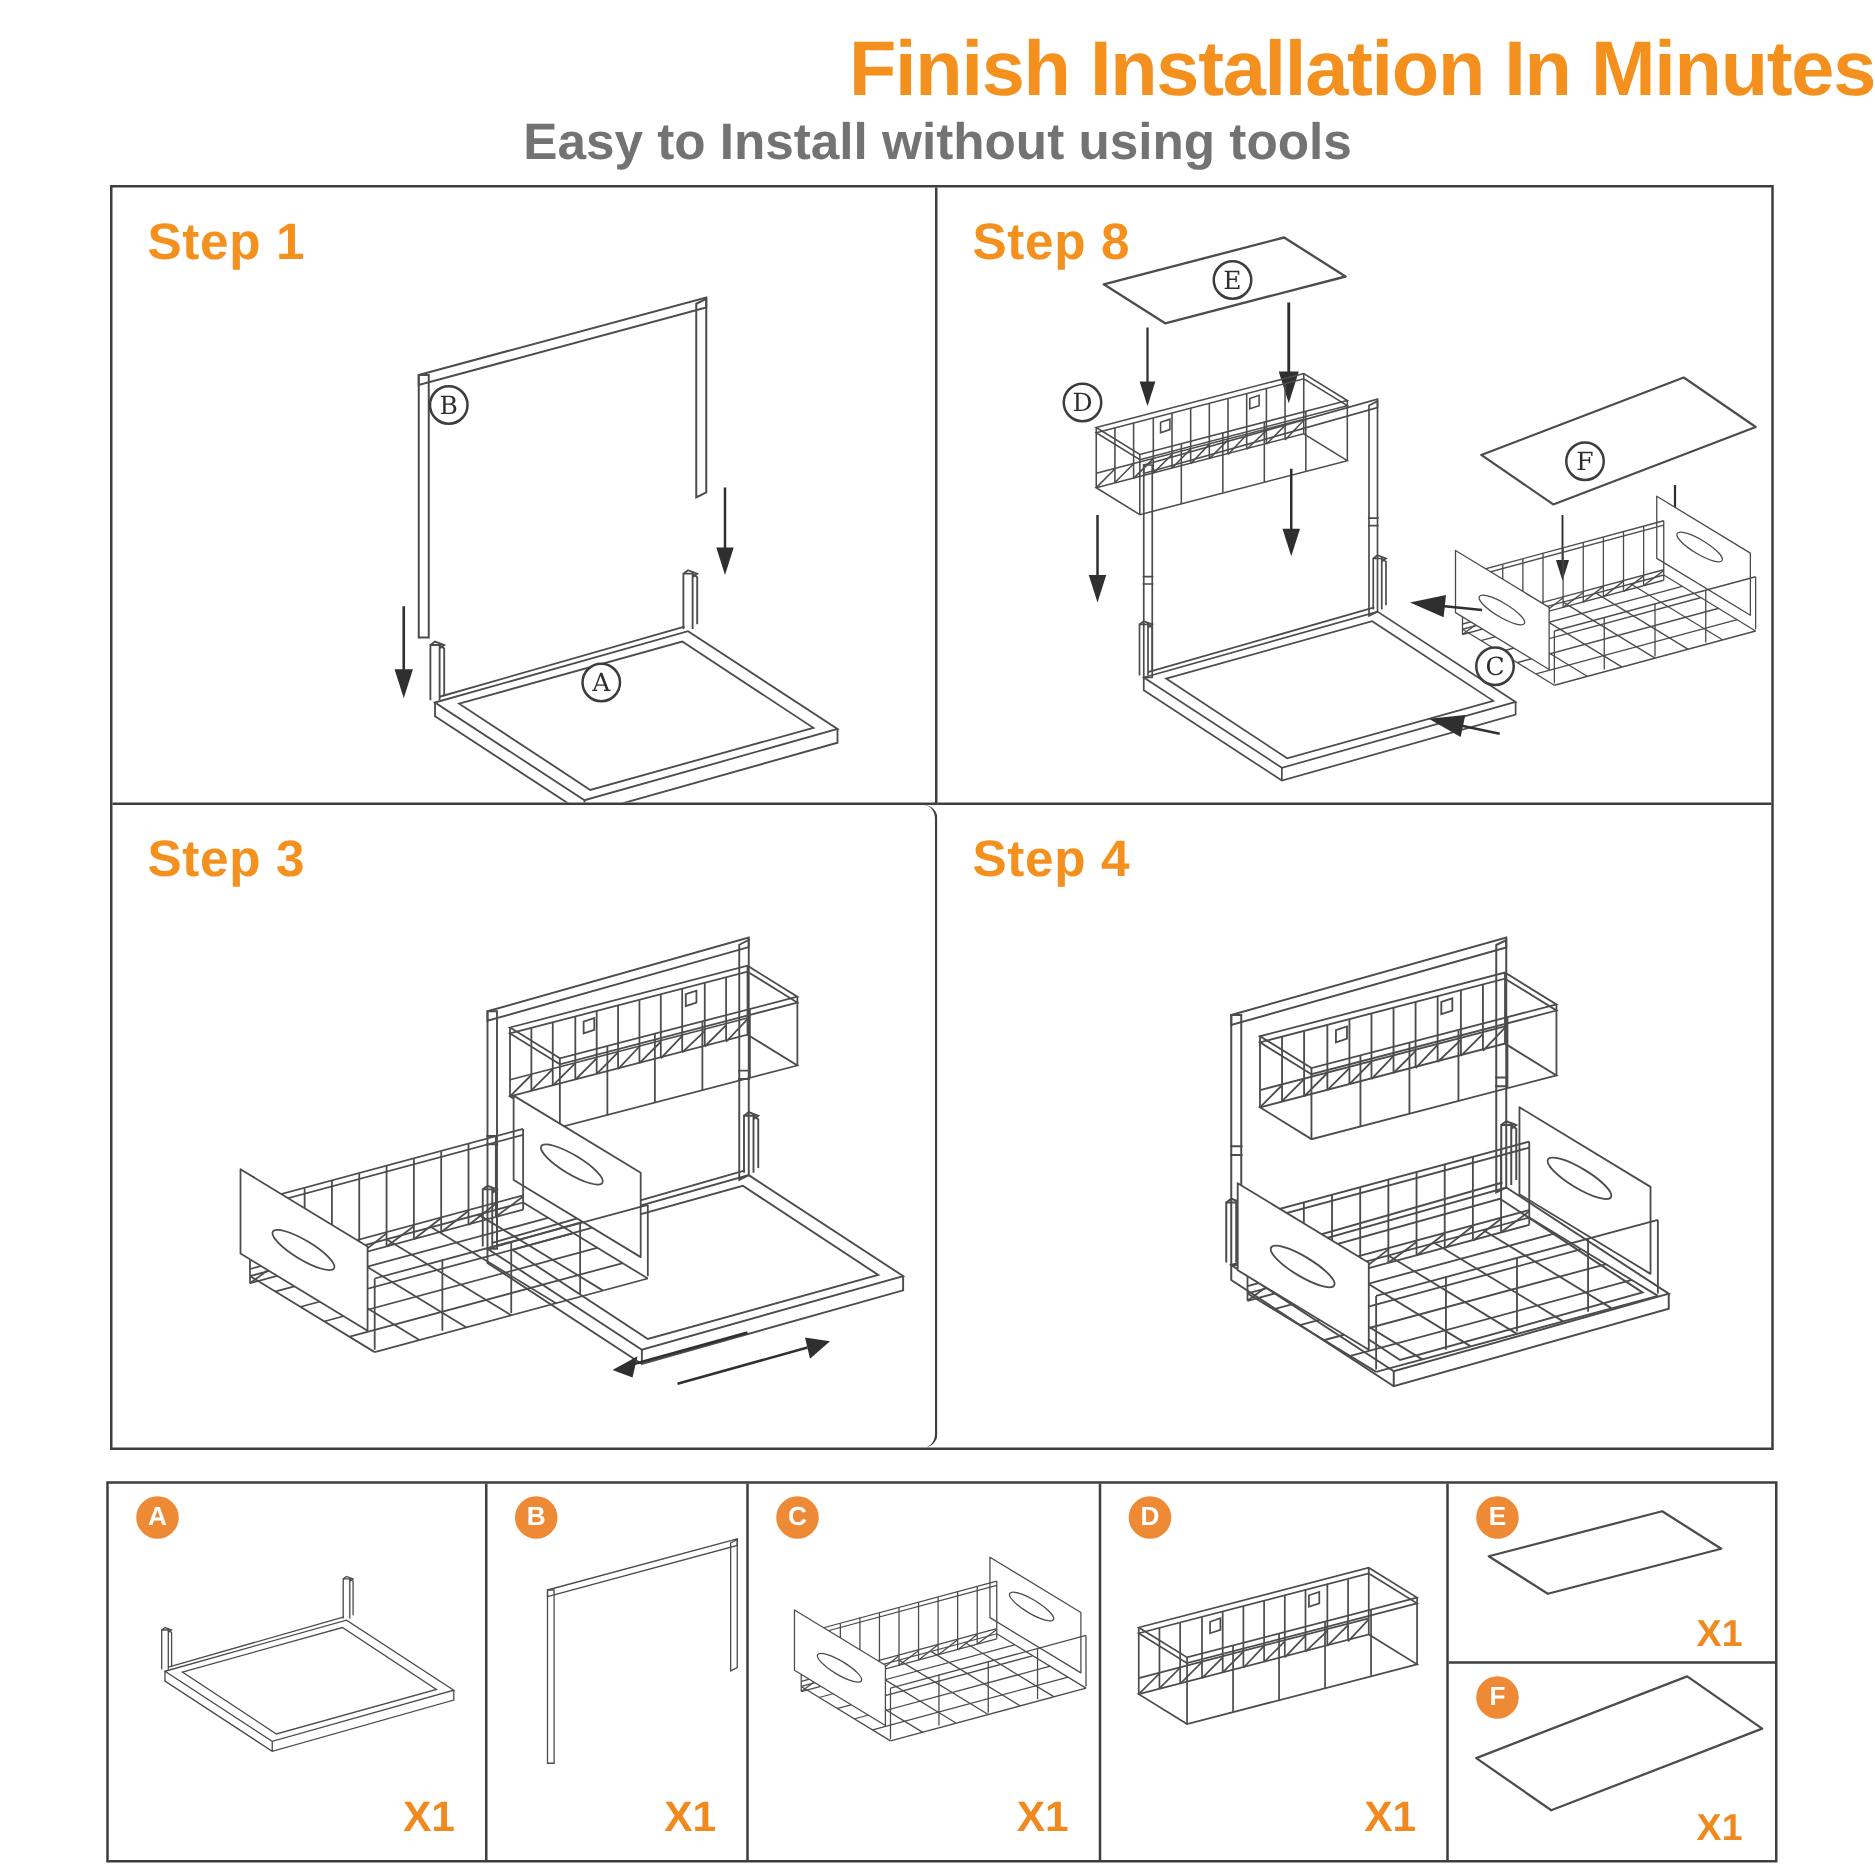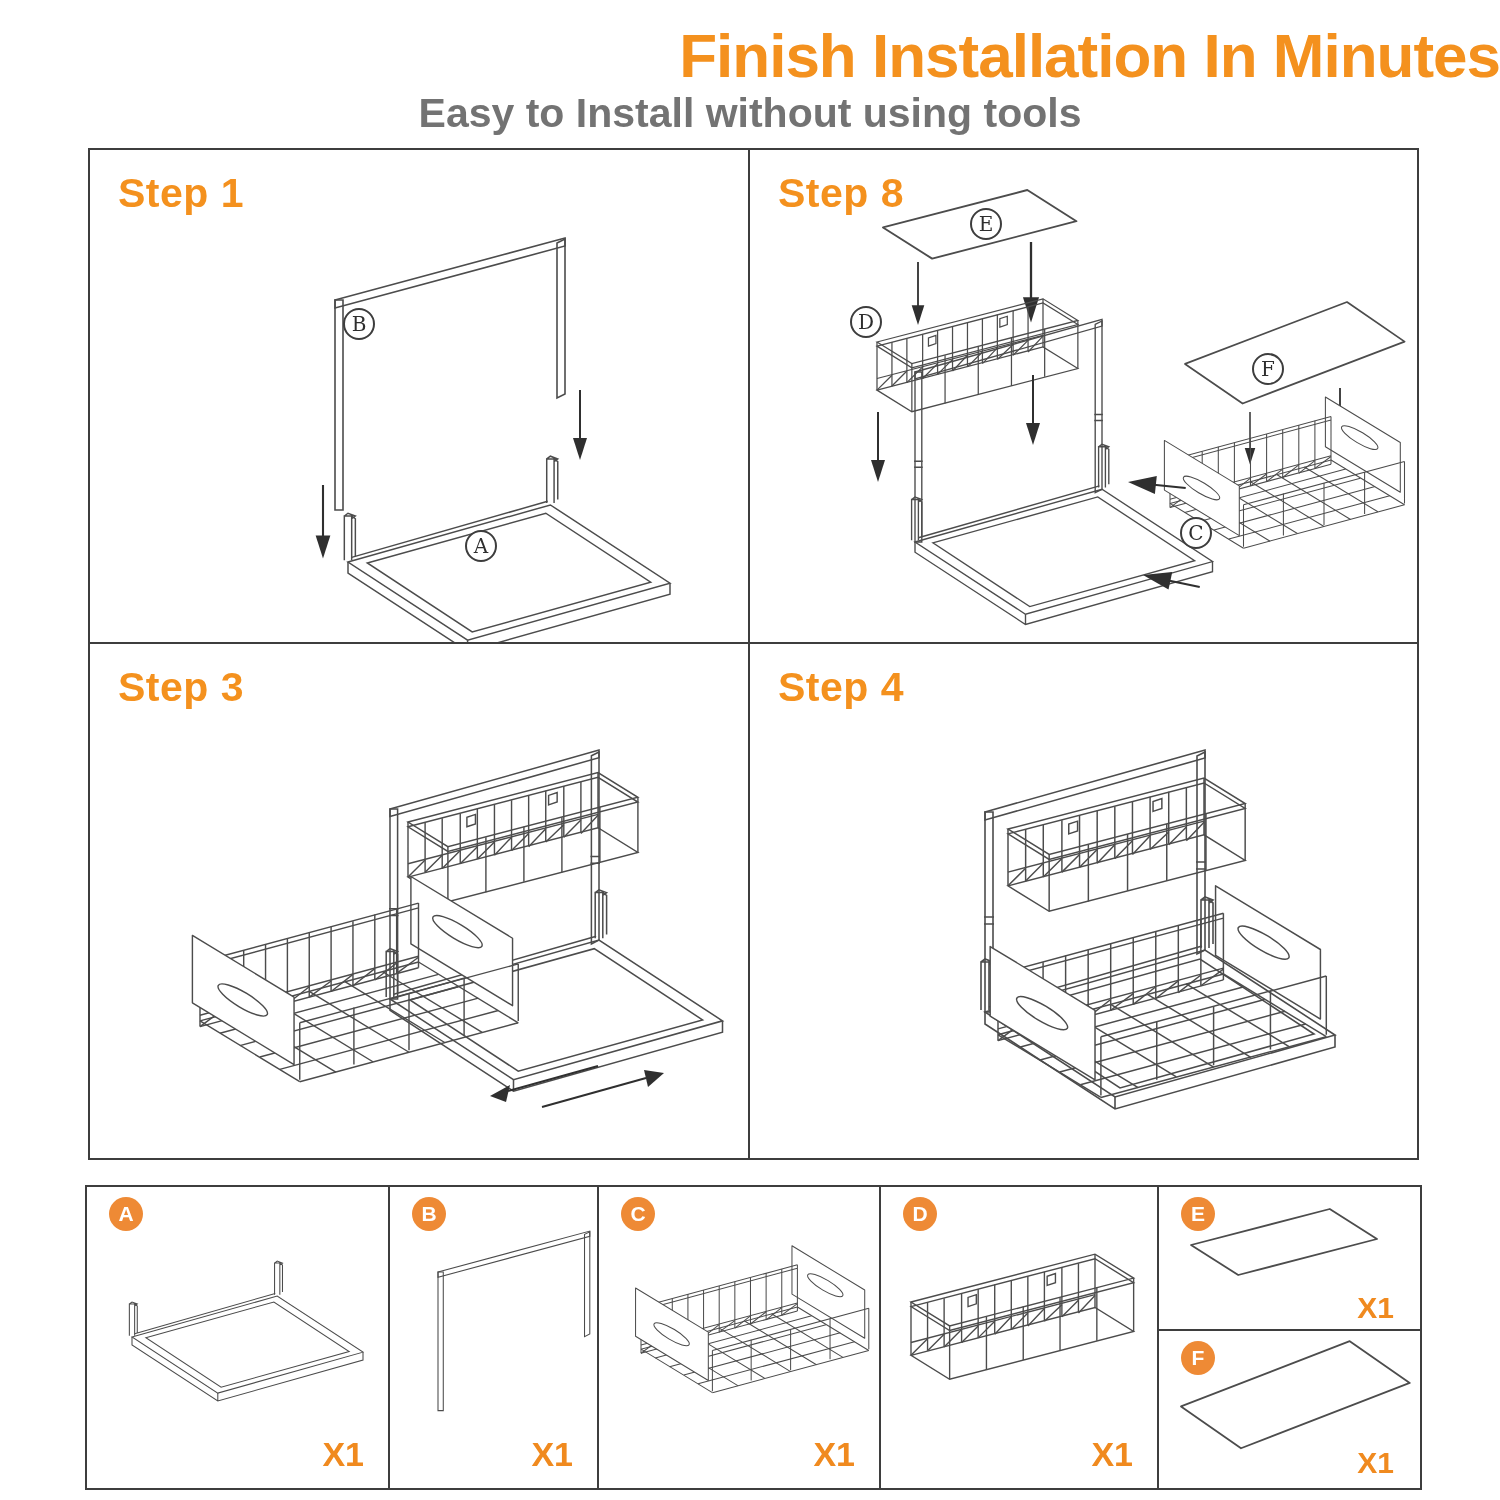--- a/index.html
+++ b/index.html
@@ -7,21 +7,21 @@
         font-family:"Liberation Sans", sans-serif;}
   .title{position:absolute;top:20px;left:0;width:100%;text-align:right;
          font-size:62px;font-weight:bold;letter-spacing:-1px;color:#F4911E;}
   .subtitle{position:absolute;top:90px;left:0;width:100%;text-align:center;
             font-size:41px;font-weight:bold;color:#737373;}
   .steps-box{position:absolute;left:88px;top:148px;width:1331px;height:1012px;
              border:2px solid #3E3E3E;box-sizing:border-box;}
   .quad{position:absolute;box-sizing:border-box;}
   .q1{left:0;top:0;width:660px;height:494px;border-right:2px solid #3E3E3E;border-bottom:2px solid #3E3E3E;}
   .q2{left:660px;top:0;width:667px;height:494px;border-bottom:2px solid #3E3E3E;}
-  .q3{left:0;top:494px;width:660px;height:514px;border-right:2px solid #3E3E3E;}
+  .q3{left:0;top:494px;width:660px;height:514px;border-right:2px solid #3E3E3E;border-radius:11px;}
   .q4{left:660px;top:494px;width:667px;height:514px;padding-left:24px;}
   .quad svg{position:absolute;left:0;top:0;width:100%;height:100%;}
   .step-label{position:absolute;left:28px;top:20px;font-size:41px;font-weight:bold;
               color:#F4911E;letter-spacing:0.5px;z-index:3;}
   .circ{position:absolute;width:32px;height:32px;border:2px solid #3D3D3D;border-radius:50%;
         background:#ffffff;color:#2E2E2E;font-family:"DejaVu Serif", serif;font-size:20px;
         display:flex;align-items:center;justify-content:center;box-sizing:border-box;z-index:2;}
   .parts-box{position:absolute;left:85px;top:1185px;width:1337px;height:305px;
              border:2px solid #3E3E3E;box-sizing:border-box;}
   .part-cell{position:absolute;top:0;height:301px;box-sizing:border-box;}

